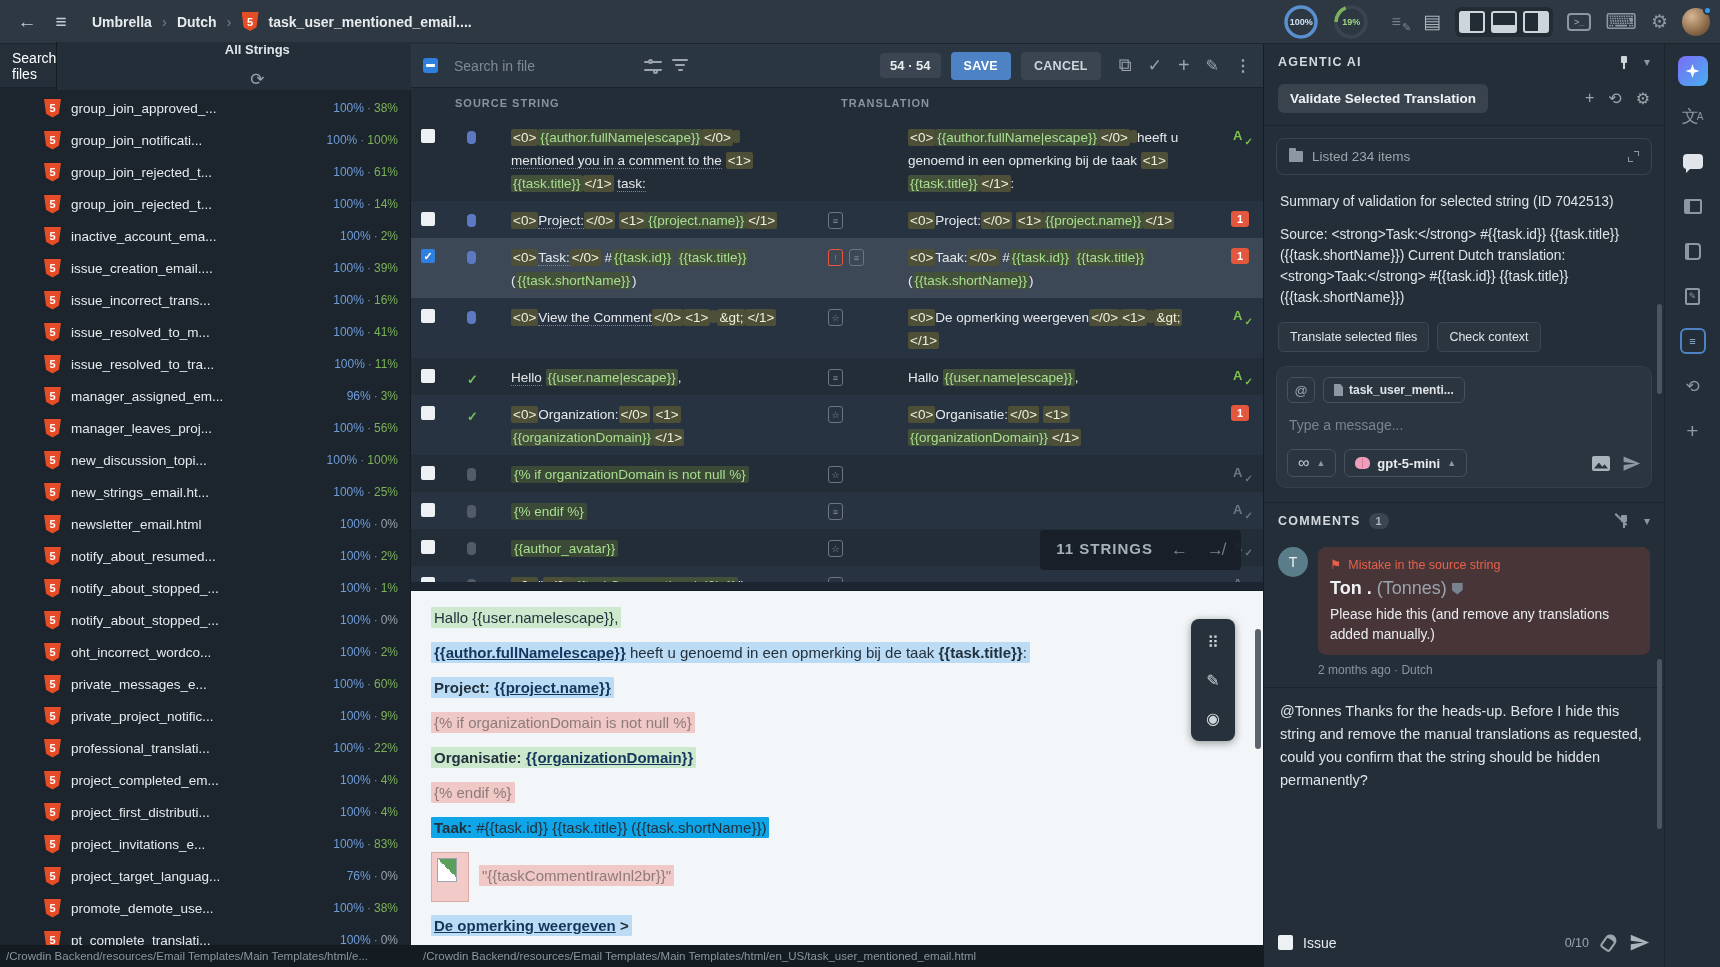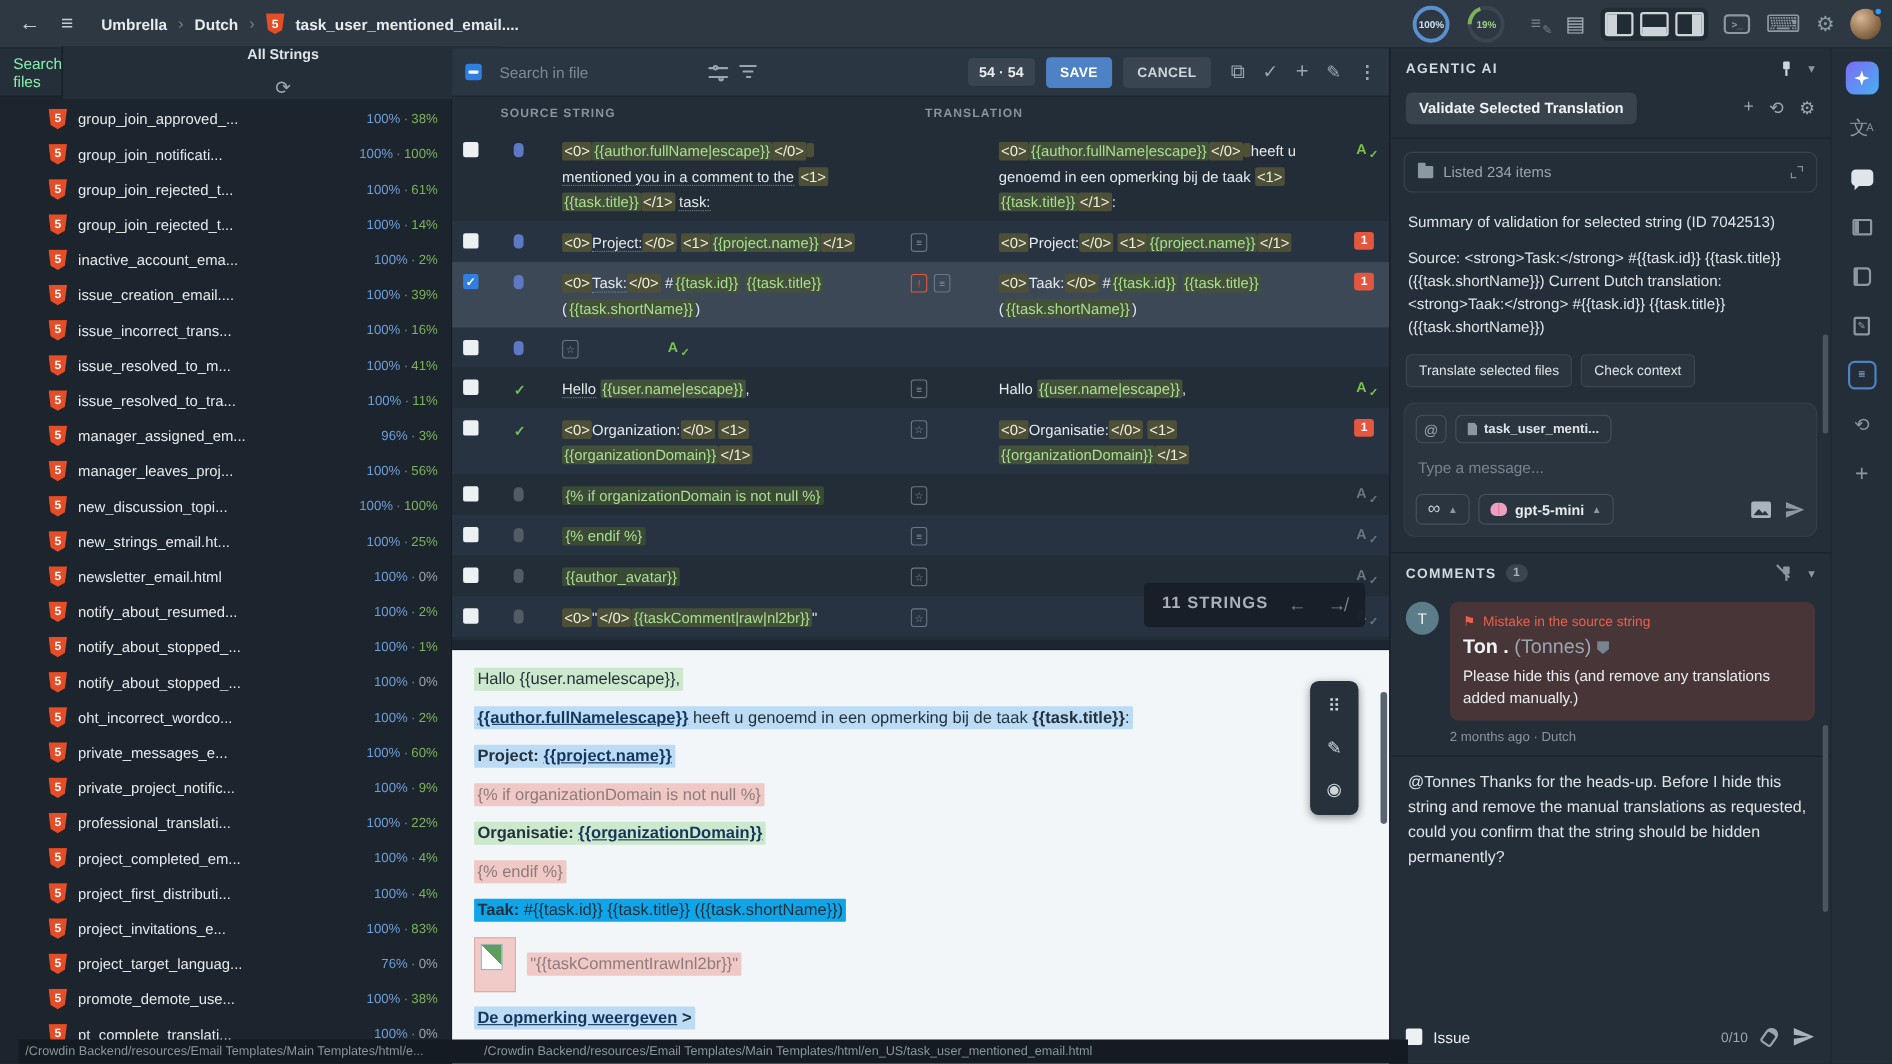--- a/index.html
+++ b/index.html
@@ -33,21 +33,21 @@
   .gear { color:#8b97a1; font-size:19px; }
   .avatar { width:28px; height:28px; border-radius:50%; background:radial-gradient(circle at 35% 30%,#d8b694,#8a6a48 60%,#544026); position:relative; }
   .avatar .dot { position:absolute; top:-2px; right:-2px; width:9px; height:9px; border-radius:50%; background:#2f9df5; border:2px solid #2d3843; }
 
   
   .main { flex:1; display:flex; position:relative; min-height:0; }
 
   
   .left { width:411px; flex:0 0 411px; display:flex; flex-direction:column; background:#1c242d; border-right:1px solid #141c24; }
   .left-head { height:44px; flex:0 0 44px; background:#242f3a; display:flex; align-items:center; padding:0 12px; border-bottom:1px solid #1a222b; }
-  .search-files { color:#86efac; font-size:14px; }
+  .search-files { color:#ffffff; font-size:14px; }
   .left-head .right { margin-left:auto; display:flex; align-items:center; gap:12px; }
   .all-strings { color:#dfe4e8; font-size:13px; font-weight:bold; }
   .refresh { color:#9aa5ae; font-size:17px; }
   .file-list { flex:1; overflow:hidden; padding-top:4px; }
   .frow { height:32px; display:flex; align-items:center; padding:0 12px 0 44px; gap:10px; cursor:pointer; }
   .frow .name { font-size:13.5px; color:#e6eaed; white-space:nowrap; overflow:hidden; flex:1; }
   .fpct { font-size:12px; white-space:nowrap; }
   .fpct .t { color:#6f9ed9; } .fpct .sep { color:#808c96; margin:0 3px; } .fpct .a { color:#7cb35a; } .fpct .a.na { color:#97a2ab; }
 
   
@@ -111,21 +111,21 @@
   .bg-green { background:#cde9cd; } .bg-blue { background:#bcdcf5; } .bg-pink { background:#f0c8c6; } .bg-yellow { background:#0ea5e9; }
   .pv-b { font-weight:bold; } .pv-link { text-decoration:underline; color:#14365c;font-weight:bold; } .pv-g { color:#8c7b7b; }
   .brokimg { display:inline-block; width:38px; height:50px; background:#f2cbc8; border:1px solid #dcaaa5; vertical-align:middle; margin-right:10px; position:relative; }
   .brokimg::after { content:""; position:absolute; top:5px; left:5px; width:18px; height:22px; background:#fff; border:1px solid #9aa5ae;
     background-image:linear-gradient(45deg, transparent 55%, #5aa05a 55%); }
   .pv-tools { position:absolute; right:28px; top:28px; width:44px; background:#27313b; border-radius:8px; padding:6px 0; display:flex; flex-direction:column; align-items:center; gap:4px; box-shadow:0 2px 8px rgba(0,0,0,.4); }
   .pv-tool { width:34px; height:34px; display:flex; align-items:center; justify-content:center; color:#cdd5db; font-size:16px; border-radius:6px; cursor:pointer; }
   .ed-scroll { position:absolute; right:2px; top:585px; width:6px; height:120px; background:#5a646e; border-radius:3px; }
 
   
-  .statusbar { position:absolute; left:17px; bottom:0; width:1263px; height:22px; background:#141b21; display:flex; align-items:center; font-size:11.5px; color:#8a959e; z-index:5; }
+  .statusbar { position:absolute; left:0; bottom:0; width:1263px; height:22px; background:#141b21; display:flex; align-items:center; font-size:11.5px; color:#8a959e; z-index:5; }
   .statusbar .s1 { padding-left:6px; width:405px; white-space:nowrap; overflow:hidden; }
   .statusbar .s2 { padding-left:18px; white-space:nowrap; }
 
   
   .right { width:401px; flex:0 0 401px; background:#232e39; border-left:1px solid #141c24; display:flex; flex-direction:column; position:relative; }
   .rp-head { height:36px; flex:0 0 36px; display:flex; align-items:center; padding:0 14px; }
   .rp-title { font-size:12.5px; font-weight:bold; letter-spacing:1.2px; color:#d3d9de; }
   .rp-head .ri { margin-left:auto; display:flex; align-items:center; gap:14px; color:#9aa5ae; }
   .chev { color:#8b97a1; font-size:12px; }
   .prompt-row { display:flex; align-items:center; padding:4px 14px 12px; border-bottom:1px solid #1b242d; }
@@ -466,23 +466,25 @@
             <div class="c-trl"><span class="c-tag">&lt;0&gt;</span><span>Taak:</span><span class="c-tag">&lt;/0&gt;</span><span> #</span><span class="c-var">{{task.id}}</span><span> </span><span class="c-var">{{task.title}}</span><span> (</span><span class="c-var">{{task.shortName}}</span><span>)</span></div>
             <div class="c-qa">
               <span class="badge1">1</span>
             </div>
           </div>
           <div class="trow">
             <div class="c-ck">
               <span class="ck"></span>
             </div>
             <div class="c-st"><span class="st-b"></span></div>
+            <div class="c-src"><span class="c-tag">&lt;0&gt;</span><span class="tu">View the Comment</span><span class="c-tag">&lt;/0&gt;</span><span class="c-tag">&lt;1&gt;</span><span class="c-sp"></span><span class="c-tag">&amp;gt;</span><span class="c-tag">&lt;/1&gt;</span></div>
             <div class="c-mid">
               <span class="mi">☆</span>
             </div>
+            <div class="c-trl"><span class="c-tag">&lt;0&gt;</span><span>De opmerking weergeven</span><span class="c-tag">&lt;/0&gt;</span><span class="c-tag">&lt;1&gt;</span><span class="c-sp"></span><span class="c-tag">&amp;gt;</span><span class="c-tag">&lt;/1&gt;</span></div>
             <div class="c-qa">
               <span class="qa">A<i>✓</i></span>
             </div>
           </div>
           <div class="trow">
             <div class="c-ck">
               <span class="ck"></span>
             </div>
             <div class="c-st"><span class="st-g">✓</span></div>
             <div class="c-src"><span class="tu">Hello</span><span> </span><span class="c-var">{{user.name|escape}}</span><span>,</span></div>

